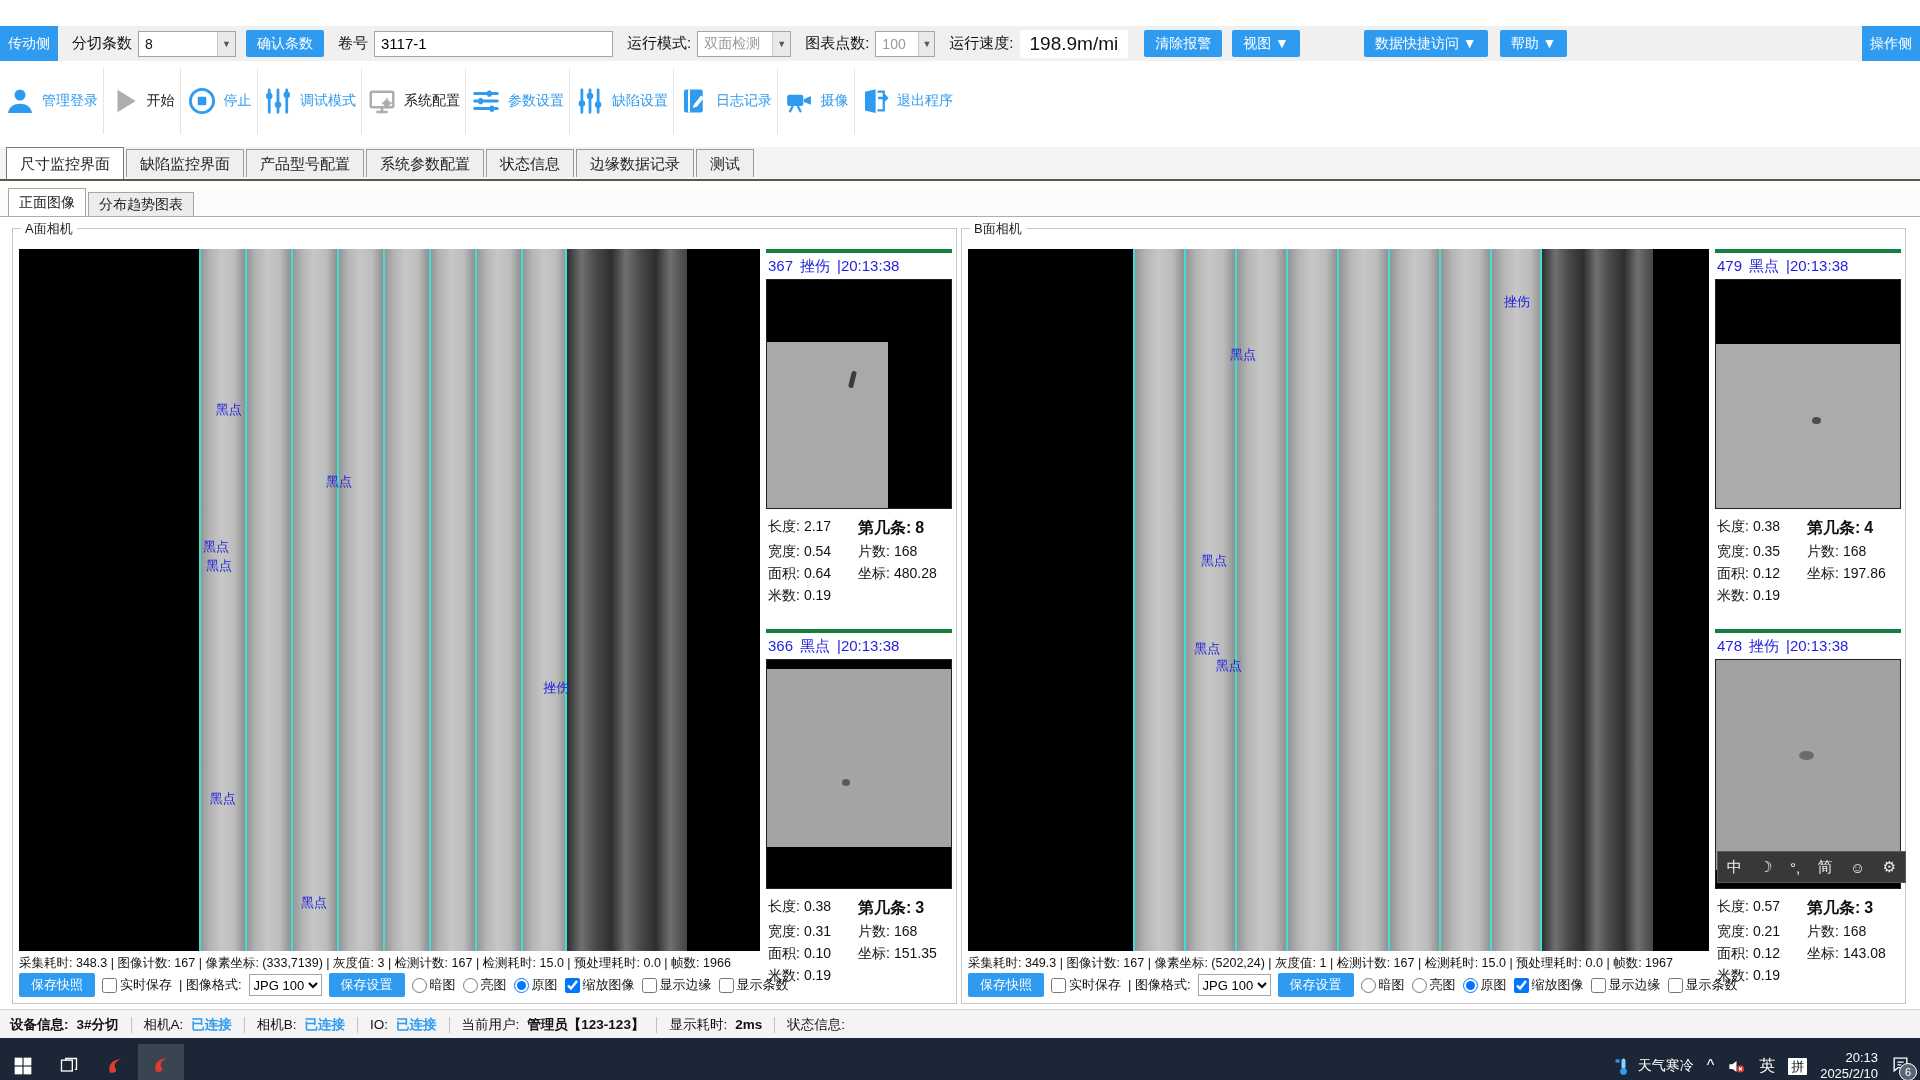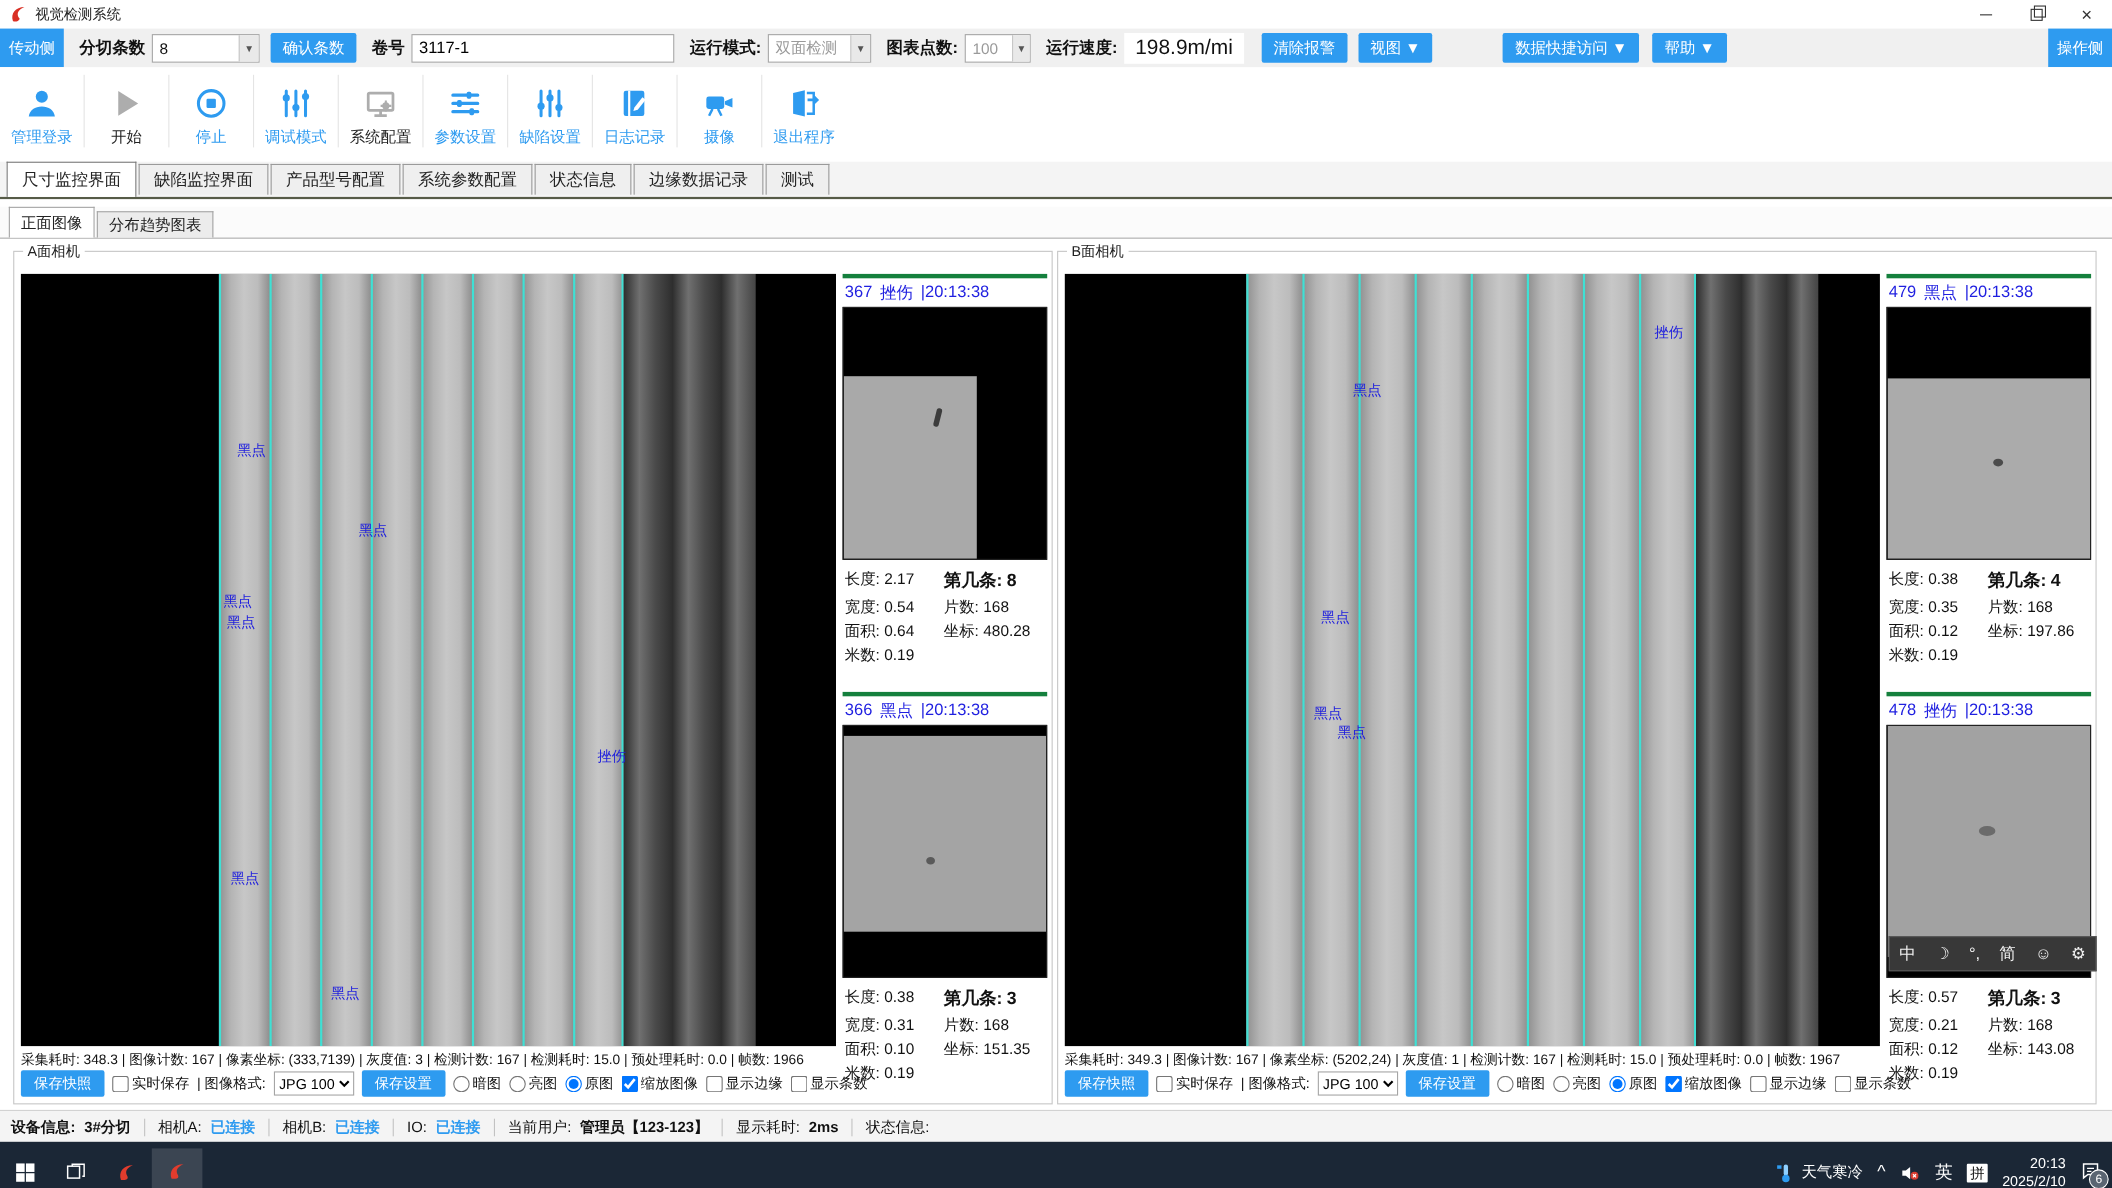--- a/index.html
+++ b/index.html
@@ -14,37 +14,37 @@
   .winbtn{width:46px;height:26px;display:flex;align-items:center;justify-content:center;color:#333;}
   .min-glyph{width:11px;border-top:1px solid #333;}
   .restore-glyph{width:9px;height:9px;border:1px solid #333;position:relative;background:#fff;}
   .restore-glyph::before{content:"";position:absolute;top:-4px;left:2px;width:9px;height:9px;border:1px solid #333;}
   .close-glyph{font-size:17px;line-height:1;}
 
   
   .toolbar{position:absolute;left:0;top:26px;right:0;height:35px;background:#f0f0f0;
            display:flex;align-items:center;border-bottom:1px solid #e3e3e3;}
   .side-btn{height:35px;min-width:48px;background:#2e9bf0;color:#fff;border:0;font-size:14px;padding:0 8px;}
-  .tb-label{font-weight:700;font-size:15px;margin:0 6px 0 14px;white-space:nowrap;}
+  .tb-label{font-weight:400;font-size:15px;margin:0 6px 0 14px;white-space:nowrap;}
   .combo{background:#fff;border:1px solid #a5a5a5;height:24px;display:flex;align-items:center;}
   .combo .val{padding:0 6px;font-size:14px;min-width:60px;}
   .combo .caret{width:17px;height:100%;border-left:1px solid #c7c7c7;background:#e9e9e9;color:#555;
                 display:flex;align-items:center;justify-content:center;font-size:9px;}
   .combo.gray .val{color:#9a9a9a;}
   .tb-input{height:24px;border:1px solid #a5a5a5;background:#fff;font-size:15px;padding:0 6px;width:225px;
             font-family:inherit;}
   .speed-val{background:#fff;font-size:19px;padding:3px 10px;white-space:nowrap;}
   .blue-btn{background:#2e9bf0;color:#fff;border:0;font-size:14px;height:27px;padding:0 11px;border-radius:2px;
             white-space:nowrap;}
   .gap-lg{margin-left:64px;}
 
   
   .iconbar{position:absolute;left:0;top:61px;right:0;height:80px;background:#fff;display:flex;align-items:center;}
-  .icon-item{min-width:66px;padding:0 5px;height:66px;display:flex;flex-direction:column;align-items:center;
-             justify-content:flex-end;gap:7px;cursor:default;}
+  .icon-item{min-width:66px;padding:0 5px;height:66px;display:flex;flex-direction:row;align-items:center;
+             justify-content:center;gap:7px;cursor:default;}
   .icon-item + .icon-item{border-left:1px solid #e4e4e4;}
   .icon-item svg{width:30px;height:30px;}
   .icon-item .lbl{font-size:14px;white-space:nowrap;}
   .c-blue{color:#2e9bf0;fill:#2e9bf0;}
   .c-gray{color:#adadad;fill:#adadad;}
   .lbl-blue{color:#2e9bf0;}
   .lbl-dark{color:#222;}
 
   
   .tabs1{position:absolute;left:0;top:147px;right:0;height:32px;background:#f4f4f4;display:flex;align-items:center;
@@ -128,37 +128,20 @@
   .clock{text-align:right;font-size:13px;line-height:1.25;}
   .notif{position:relative;}
   .badge{position:absolute;right:-7px;bottom:-4px;width:16px;height:16px;border-radius:50%;background:#5a6572;
          border:1px solid #fff;color:#fff;font-size:11px;display:flex;align-items:center;justify-content:center;}
 </style>
 </head>
 <body>
 
 <div id="app">
 
-  <div class="titlebar">
-    <svg class="logo" viewBox="0 0 24 24">
-      <path d="M5 20C2 11 8 3 19 3c-7 3-10 7-7 13 2 1 1 3-1 4-2 1-5 1-6 0z" fill="#d93025"></path>
-    </svg>
-    <span class="title">视觉检测系统</span>
-    <div class="winbtns">
-      <div class="winbtn">
-          <span class="min-glyph"></span>
-        </div>
-      <div class="winbtn">
-          <span class="restore-glyph"></span>
-        </div>
-      <div class="winbtn">
-          <span class="close-glyph">×</span>
-        </div>
-    </div>
-  </div>
 
   <div class="toolbar">
     <button class="side-btn">传动侧</button>
     <span class="tb-label">分切条数</span>
     <div class="combo" style="width:96px">
       <span class="val" style="flex:1">8</span>
       <span class="caret">▼</span>
     </div>
     <button class="blue-btn" style="margin-left:10px">确认条数</button>
     <span class="tb-label">卷号</span>

